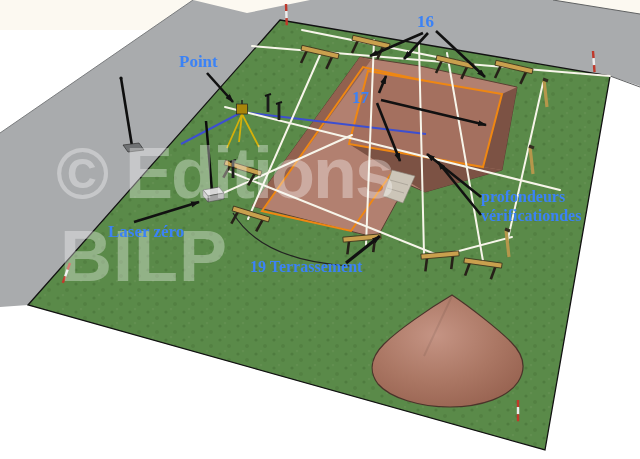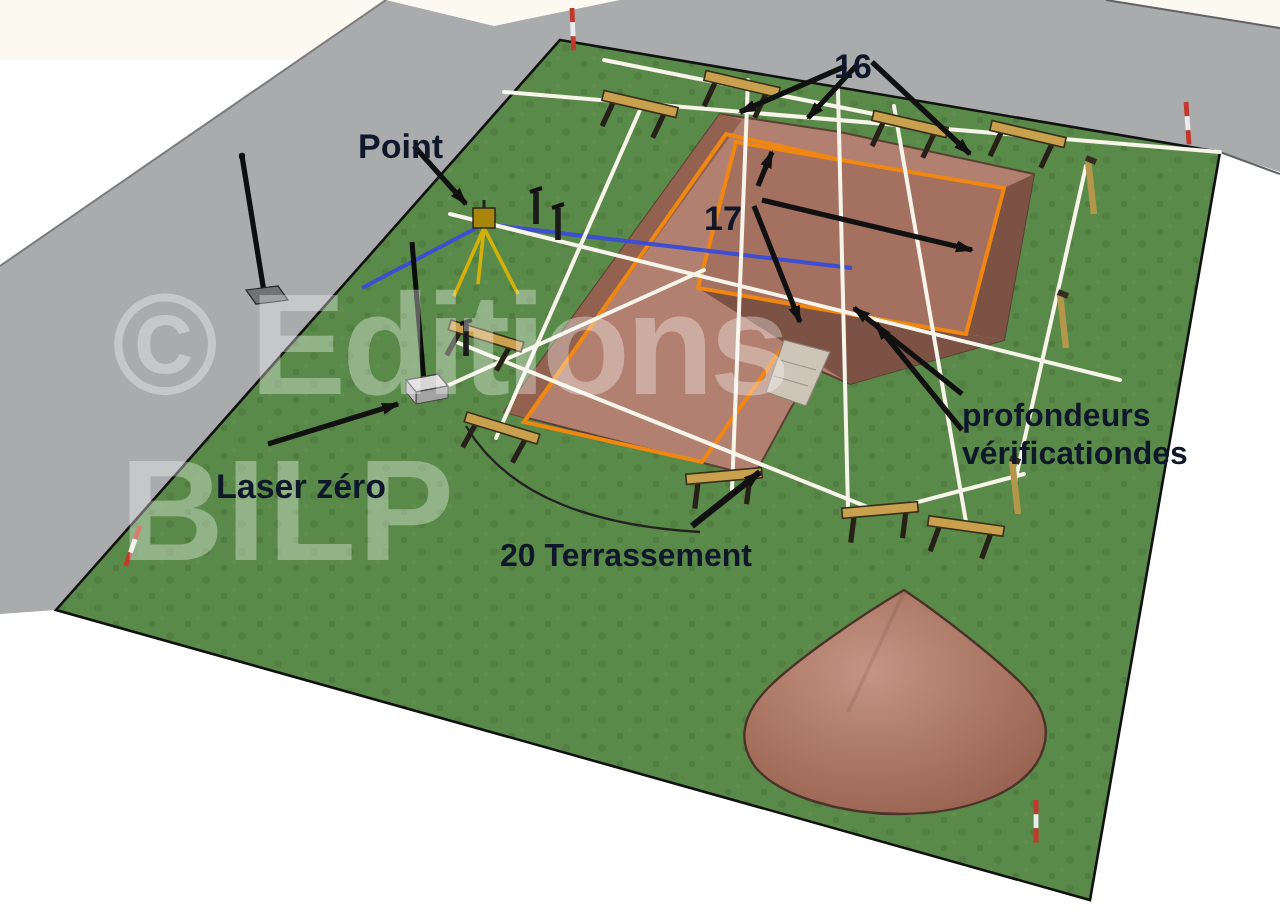--- a/index.html
+++ b/index.html
@@ -1,20 +1,20 @@
 <!DOCTYPE html>
 <html><head>
 <meta charset="utf-8">
 <style>
   html,body{margin:0;padding:0;background:#fff;}
   #stage{position:relative;width:640px;height:459px;overflow:hidden;background:#ffffff;
          font-family:"Liberation Sans",sans-serif;}
   #scene{position:absolute;left:0;top:0;width:640px;height:459px;}
-  .lbl{position:absolute;font-family:Liberation Sans, sans-serif;font-weight:bold;
-       color:#0f172a;white-space:nowrap;pointer-events:none;margin-top:12px;}
+  .lbl{position:absolute;font-family:Liberation Serif, serif;font-weight:bold;
+       color:#3b82f6;white-space:nowrap;pointer-events:none;}
   #lbl-laser{left:179px;top:52px;font-size:17px;}
   #lbl-16{left:417px;top:12px;font-size:17px;}
   #lbl-17{left:352px;top:88px;font-size:17px;}
   #lbl-verif{left:481px;top:187px;font-size:16px;line-height:19px;}
   #lbl-terr{left:250px;top:257px;font-size:16px;line-height:19px;}
   #lbl-pz{left:108px;top:222px;font-size:17px;}
   .lbl span{display:block;}
   .wm{position:absolute;color:#ffffff;opacity:.34;font-weight:bold;line-height:1;
       font-family:"Liberation Sans",sans-serif;pointer-events:none;white-space:nowrap;}
   #wm1{left:56px;top:137px;font-size:72px;letter-spacing:-2px;}
@@ -246,17 +246,17 @@
 <div class="wm" id="wm2">BILP</div>
 
 <div class="lbl" id="lbl-laser">Point</div>
 <div class="lbl" id="lbl-16">16</div>
 <div class="lbl" id="lbl-17">17</div>
 <div class="lbl" id="lbl-verif">
   <span>profondeurs</span>
   <span>vérificationdes</span>
 </div>
 <div class="lbl" id="lbl-terr">
-  <span>20 Terrassement</span>
+  <span>19 Terrassement</span>
 </div>
 <div class="lbl" id="lbl-pz">Laser zéro</div>
 
 </div>
 
 </body></html>

